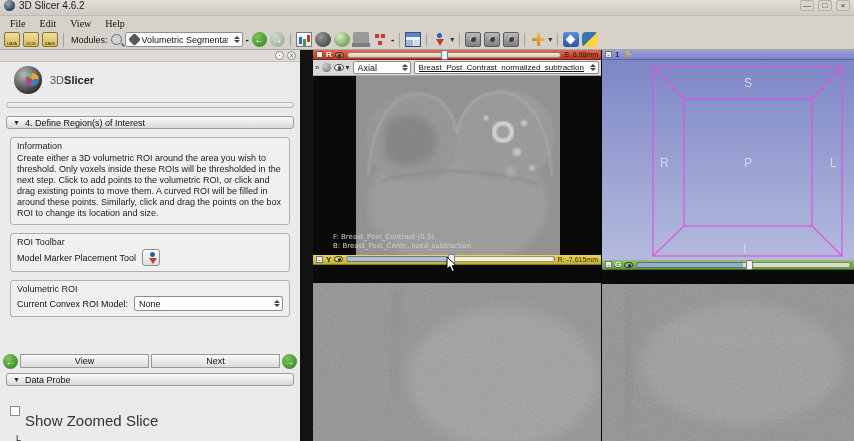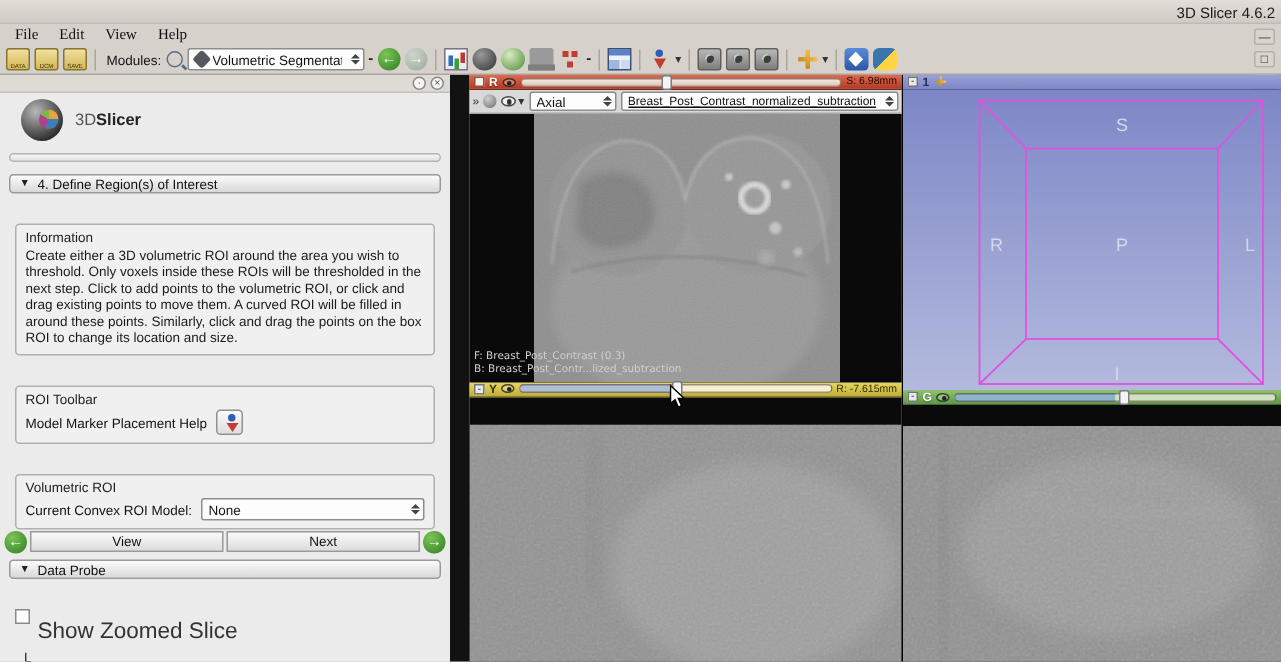--- a/index.html
+++ b/index.html
@@ -1,19 +1,19 @@
 <!DOCTYPE html>
 <html><head>
 <meta charset="utf-8">
 <style>
   * { box-sizing: border-box; margin: 0; padding: 0; }
   html,body { width:854px; height:441px; overflow:hidden;
     font-family:"Liberation Sans", sans-serif; background:#d6d2cb; }
-  .titlebar { height:16px; display:flex; align-items:flex-end; padding:0 4px; gap:4px;
-    background:linear-gradient(#e3dfd8,#cfcbc4); border-bottom:1px solid #bfbbb3;flex-direction:column; }
+  .titlebar { height:16px; display:flex; align-items:flex-start; padding:0 4px; gap:4px;
+    background:linear-gradient(#e3dfd8,#cfcbc4); border-bottom:1px solid #bfbbb3; }
   .app-icon { width:11px; height:11px; border-radius:50%;
     background:radial-gradient(circle at 35% 30%, #9aa7b8, #36465c 70%); }
   .title-text { font-size:10px; color:#1a1a1a; flex:1; }
   .win-btn { width:14px; height:11px; font-size:8px; line-height:10px; text-align:center;
     color:#333; background:#d9d5ce; border:1px solid #b5b1a9; border-radius:2px; }
   .menubar { height:14px; display:flex; align-items:center; gap:2px; padding:0 4px;
     background:#d6d2cb; }
   .menu-item { font-size:10px; color:#111; padding:0 6px;font-family:Liberation Serif, serif; }
   .toolbar { height:20px; display:flex; align-items:center; gap:3px; padding:0 4px;
     background:#d6d2cb; border-bottom:1px solid #a9a49c; }
@@ -89,21 +89,21 @@
     #b43f8f 200deg 300deg, #7ab648 300deg); }
   .logo-text { font-size:11px; color:#555; }
   .logo-text b { color:#222; }
   .section-bar { height:13px; margin:0 6px; background:linear-gradient(#fbfbfb,#d8d8d8);
     border:1px solid #9a9a9a; border-radius:3px; display:flex; align-items:center; gap:5px;
     padding:0 6px; }
   .section-bar .tri { font-size:7px; color:#222; }
   .section-bar .lbl { font-size:9px; color:#111; }
   .thin-strip { height:6px; margin:4px 6px 0 6px; background:linear-gradient(#f6f6f6,#e2e2e2);
     border:1px solid #b5b5b5; border-radius:3px; }
-  .groupbox { margin:20px 10px 0 10px; border:1px solid #b0b0b0; border-radius:3px;
+  .groupbox { margin:8px 10px 0 10px; border:1px solid #b0b0b0; border-radius:3px;
     background:#f0f0f0; padding:3px 6px 5px 6px; position:relative; }
   .groupbox .g-title { font-size:9px; color:#222; margin-bottom:2px; }
   .info-body { font-size:9px; line-height:11px; color:#1a1a1a; }
   .tool-row { display:flex; align-items:center; gap:6px; }
   .tool-row .t-lbl { font-size:9px; color:#111; }
   .tool-btn { width:18px; height:17px; background:linear-gradient(#fcfcfc,#ddd);
     border:1px solid #909090; border-radius:3px; position:relative; }
   .marker-glyph::before { content:""; position:absolute; left:7px; top:2px; width:5px; height:5px;
     border-radius:50%; background:#2e5fb8; }
   .marker-glyph::after { content:""; position:absolute; left:6px; top:8px;
@@ -159,21 +159,21 @@
   .st-eye { width:11px; height:7px; border:1px solid #444; border-radius:50%; position:relative;
     background:#f2f2f2; }
   .st-eye::after { content:""; position:absolute; left:3px; top:1px; width:3.5px; height:3.5px;
     border-radius:50%; background:#333; }
   .st-combo-small { width:58px; flex:none; height:13px; }
   .st-combo-big { flex:1; height:13px; }
   .st-combo-big .val { font-size:8px;text-decoration:underline; }
   .slice-image { position:relative; background:#0a0a0a; overflow:hidden; }
   .red-img-wrap { flex:1; }
   .mri-center { position:absolute; left:43px; top:0; width:204px; height:100%; }
-  .overlay-text { position:absolute; left:3px; bottom:4px; font-size:7px; line-height:9px;
+  .overlay-text { position:absolute; left:20px; bottom:4px; font-size:7px; line-height:9px;
     color:#cfcfcf; font-family:"DejaVu Sans", sans-serif; white-space:pre; }
   .bottom-img { flex:1; }
   .noise-svg { display:block; position:absolute; left:0; bottom:0; }
   .view3d { flex:1; position:relative; background:linear-gradient(#7d87c6,#b4badd); }
   .axis-letter { position:absolute; font-size:12px; color:#d6d8ea; }
   .cursor-svg { position:absolute; left:133px; top:206px; z-index:30; }
 </style>
 </head>
 <body>
 
@@ -250,21 +250,21 @@
       <span class="tri">▼</span>
       <span class="lbl">4. Define Region(s) of Interest</span>
     </div>
     <div class="groupbox">
       <div class="g-title">Information</div>
       <div class="info-body">Create either a 3D volumetric ROI around the area you wish to threshold. Only voxels inside these ROIs will be thresholded in the next step. Click to add points to the volumetric ROI, or click and drag existing points to move them. A curved ROI will be filled in around these points. Similarly, click and drag the points on the box ROI to change its location and size.</div>
     </div>
     <div class="groupbox">
       <div class="g-title">ROI Toolbar</div>
       <div class="tool-row">
-        <span class="t-lbl">Model Marker Placement Help</span>
+        <span class="t-lbl">Model Marker Placement Tool</span>
         <span class="tool-btn marker-glyph"></span>
       </div>
     </div>
     <div class="groupbox">
       <div class="g-title">Volumetric ROI</div>
       <div class="combo-row">
         <span class="c-lbl">Current Convex ROI Model:</span>
         <span class="combo">
           <span class="val">None</span>
           <span class="spin">

